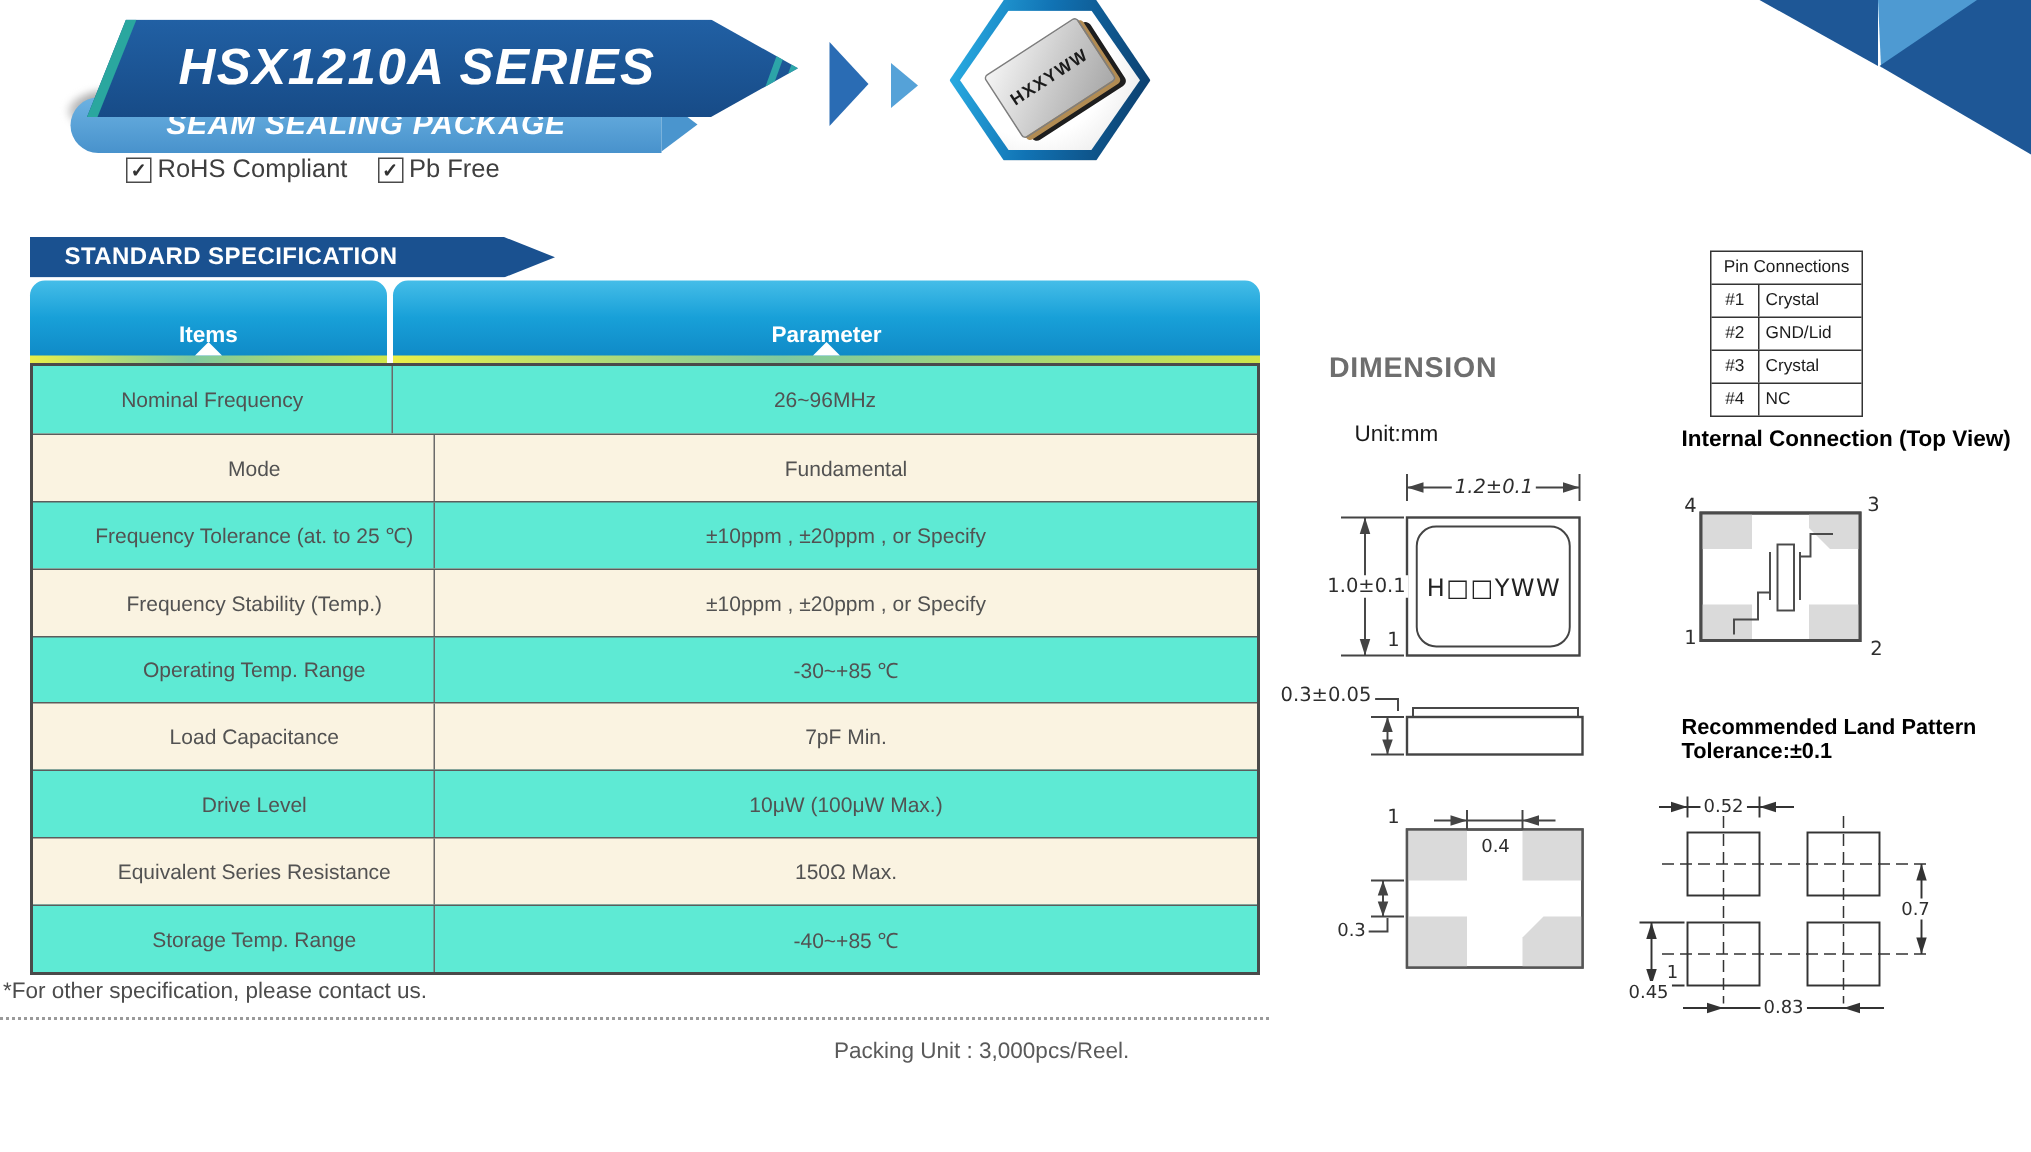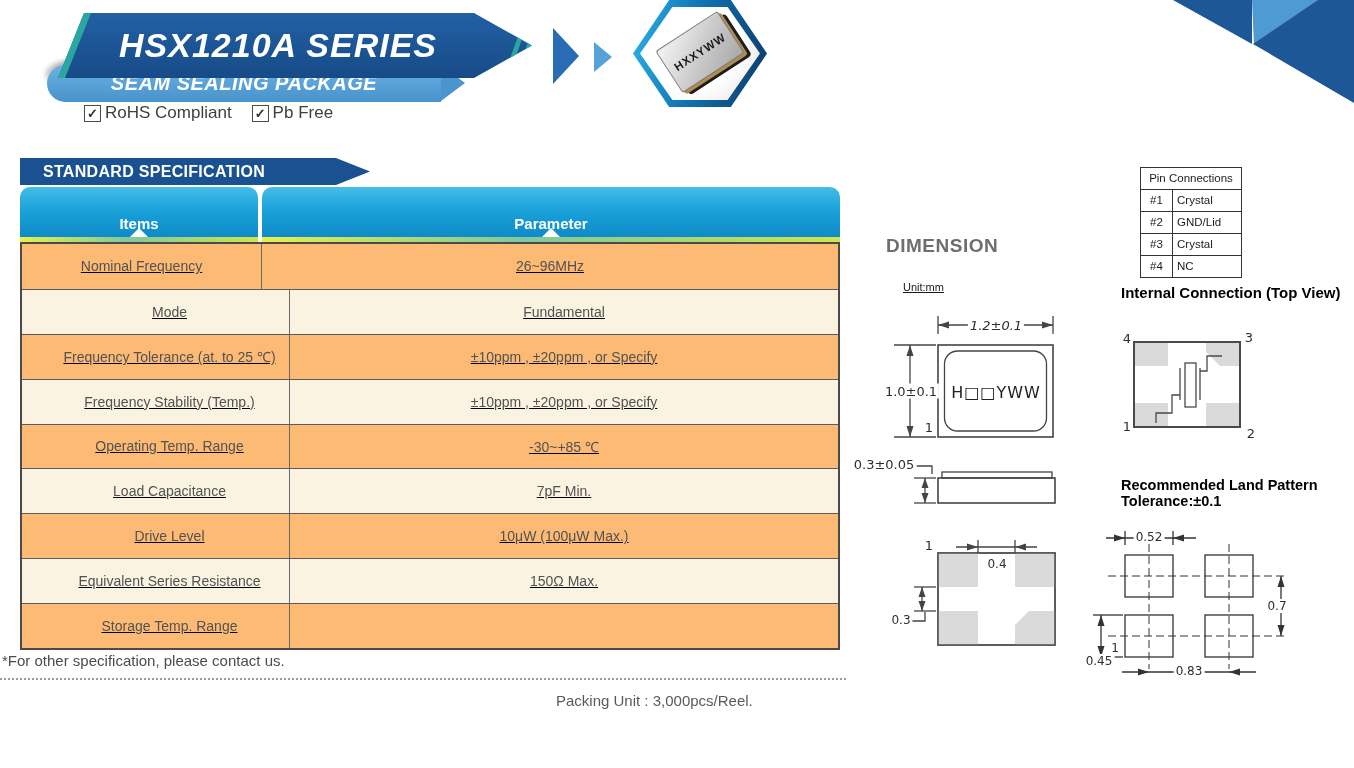--- a/index.html
+++ b/index.html
@@ -72,35 +72,35 @@
          background:linear-gradient(180deg,#45bde8 0%,#18a0d8 45%,#0e86c4 100%);}
   .hcell-1{left:0;width:238px;}
   .hcell-2{left:242px;width:578px;}
   .hcell .hlabel{display:block;text-align:center;color:#fff;font-weight:bold;font-size:15px;padding-top:28px;}
   .hstripe{position:absolute;left:0;right:0;bottom:0;height:5px;
            background:linear-gradient(90deg,#e9ef48,#7ec9a0 45%,#cfe54a);}
   .htri{position:absolute;bottom:5px;left:50%;margin-left:-9px;width:0;height:0;
         border-left:9px solid transparent;border-right:9px solid transparent;
         border-bottom:9px solid #fff;}
   .spec-body{position:absolute;left:0;top:55px;width:820px;height:408px;border:2px solid #4a4a4a;
-             box-sizing:border-box;display:grid;grid-template-rows:repeat(9,1fr);background:#fdba74;text-decoration:underline;}
+             box-sizing:border-box;display:grid;grid-template-rows:repeat(9,1fr);background:#5eead4;}
   .srow{display:flex;}
   .srow + .srow{border-top:1px solid #5c5c5c;padding-left:28px;}
   .srow:nth-child(even){background:#faf3e1;}
   .scell{display:flex;align-items:center;justify-content:center;font-size:14px;color:#525252;}
   .scell.c1{width:239px;border-right:1px solid #6a6a6a;}
   .scell.c2{flex:1;}
   .footnote{position:absolute;left:2px;top:652px;font-size:15px;color:#4c4c4c;}
   .dotline{position:absolute;left:0;top:678px;width:846px;border-top:2px dotted #9a9a9a;}
   .packing{position:absolute;left:556px;top:692px;font-size:15px;color:#5a5a5a;}
 
   
   .dim-title{position:absolute;left:886px;top:235px;font-size:19px;font-weight:bold;color:#6e6e6e;
              letter-spacing:.5px;}
-  .unit-label{position:absolute;left:903px;top:281px;font-size:11px;color:#1a1a1a;text-decoration:underline;}
+  .unit-label{position:absolute;left:903px;top:281px;font-size:15px;color:#1a1a1a;}
   .pin-table{position:absolute;left:1140px;top:167px;width:102px;border:1px solid #333;
              font-size:11.5px;color:#1c1c1c;background:#fff;box-sizing:border-box;}
   .pt-title{height:21px;line-height:21px;text-align:center;}
   .pt-row{display:flex;border-top:1px solid #333;height:21px;line-height:21px;}
   .pt-c1{width:31px;text-align:center;border-right:1px solid #333;}
   .pt-c2{padding-left:4px;flex:1;}
   .ic-title{position:absolute;left:1121px;top:284px;font-size:15px;font-weight:bold;color:#000;
             white-space:nowrap;}
   .land-title{position:absolute;left:1121px;top:477px;font-size:14.5px;font-weight:bold;color:#000;
               line-height:16px;}
@@ -202,20 +202,21 @@
       <div class="srow">
           <div class="scell c1">Drive Level</div>
           <div class="scell c2">10μW (100μW Max.)</div>
         </div>
       <div class="srow">
           <div class="scell c1">Equivalent Series Resistance</div>
           <div class="scell c2">150Ω Max.</div>
         </div>
       <div class="srow">
           <div class="scell c1">Storage Temp. Range</div>
+          <div class="scell c2">-40~+85 ℃</div>
         </div>
     </div>
   </div>
 
   <div class="footnote">*For other specification, please contact us.</div>
   <div class="dotline"></div>
   <div class="packing">Packing Unit : 3,000pcs/Reel.</div>
 
   <div class="dim-title">DIMENSION</div>
   <div class="unit-label">Unit:mm</div>

